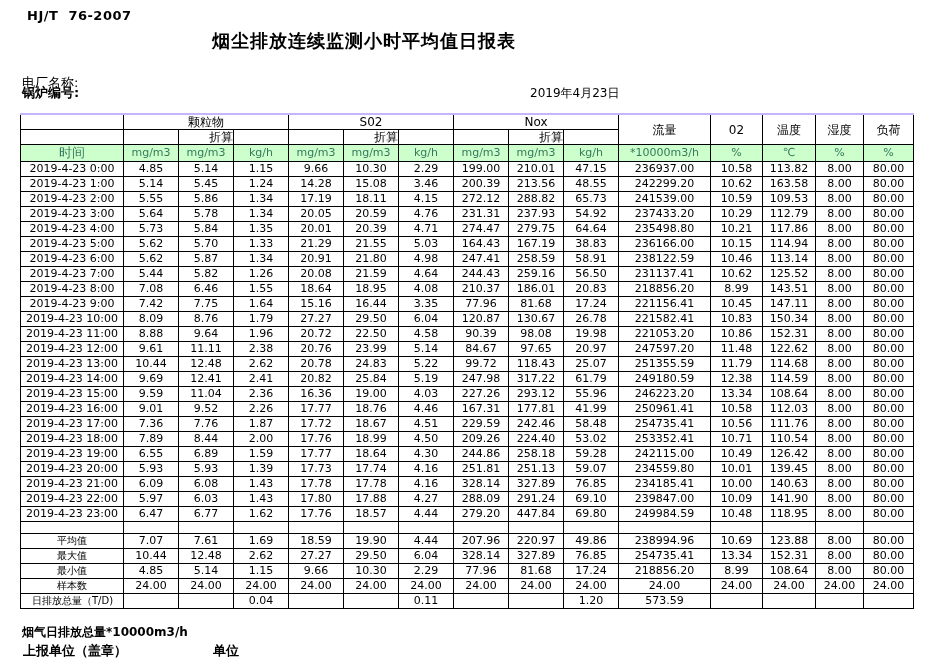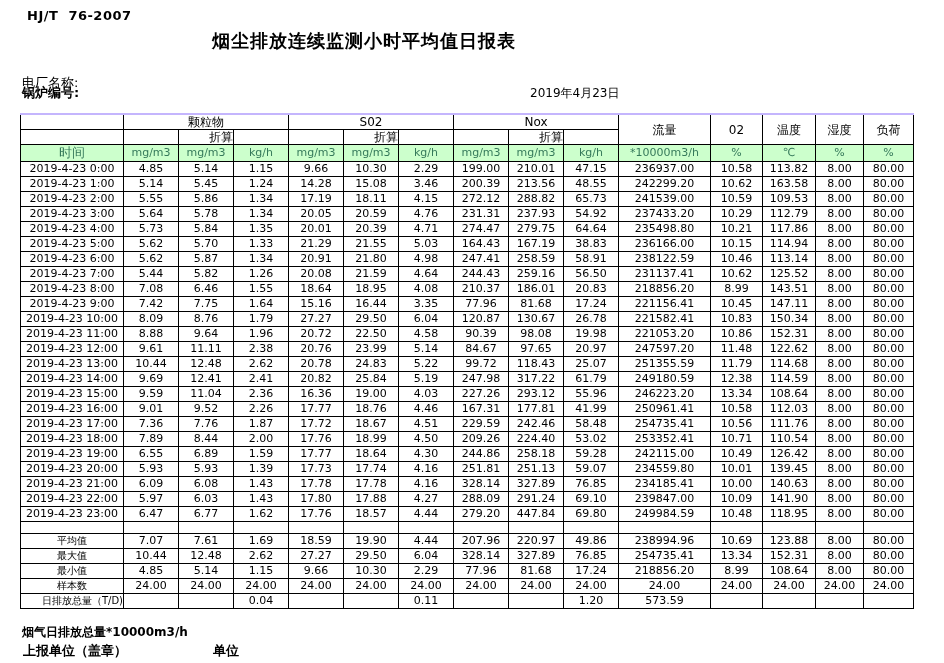--- a/index.html
+++ b/index.html
@@ -42,21 +42,21 @@
     height: 16px; line-height: 16px;
     background: var(--green-bg, #ccffcc);
     color: var(--green-text, #35795a);
     font-size: 11px;
   }
   thead tr.units-row td.time-header { font-size: 13px; }
   td.num { text-align: right; padding-right: 8px; }
   td.flow { padding-right: 10px; }
   td.time-cell { text-align: right; padding-right: 4px; }
   td.sum-label { text-align: right; padding-right: 3px; font-size: 10px; }
-  td.sum-label.left { text-align: right; padding-left: 1px; }
+  td.sum-label.left { text-align: center; padding-left: 1px; }
   tbody.spacer td { height: 12px; }
 
   .flue-total { position: absolute; left: 22px; top: 624px; font-size: 12px; font-weight: bold; }
   .report-unit { position: absolute; left: 23px; top: 642px; font-size: 13px; font-weight: bold; }
   .unit-label  { position: absolute; left: 213px; top: 642px; font-size: 13px; font-weight: bold; }
 </style>
 </head>
 <body style="--green-bg: #ccffcc; --green-text: #35795a;">
 
 <div class="std-code">HJ/T  76-2007</div>

